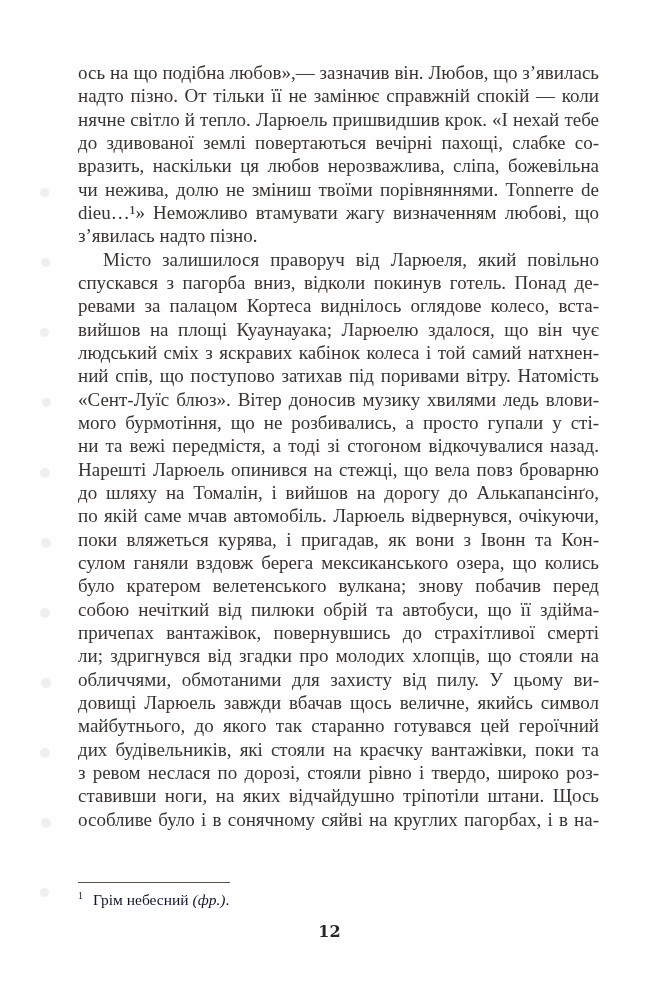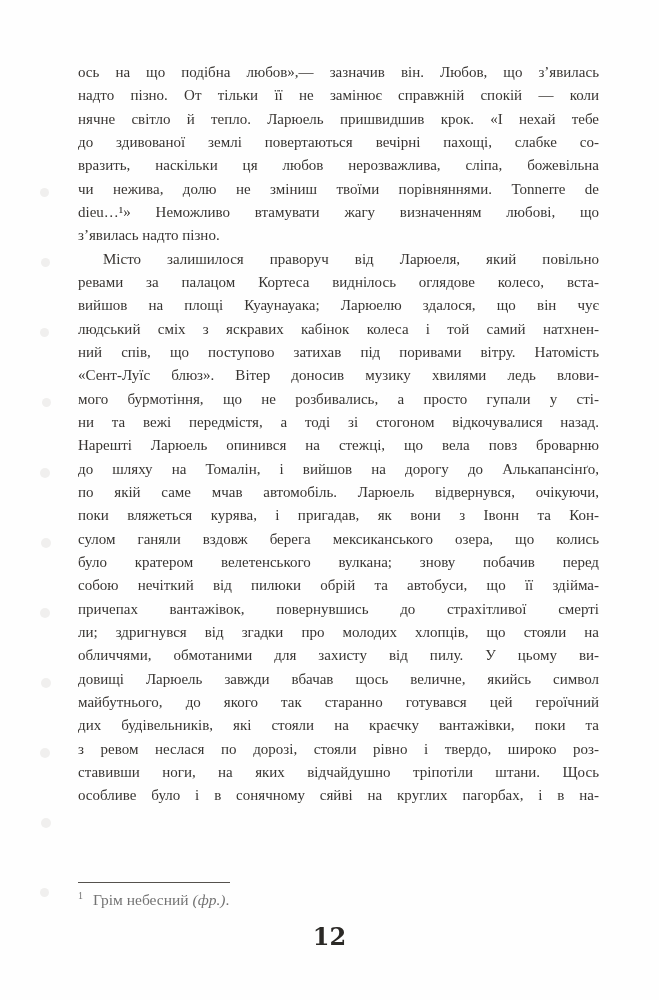--- a/index.html
+++ b/index.html
@@ -18,21 +18,21 @@
   .page {
     position: absolute;
     inset: 0;
     background: #fefefe;
   }
   .text-block {
     position: absolute;
     left: 78px;
     top: 61px;
     width: 521px;
-    font-size: 15px;
+    font-size: 19px;
     line-height: 23.34px;
     text-rendering: optimizeLegibility;
   }
   .line {
     text-align: justify;
     text-align-last: justify;
     -moz-text-align-last: justify;
     height: 23.34px;
     overflow: hidden;
     white-space: normal;
@@ -52,40 +52,40 @@
   }
   .footnote-rule {
     width: 152px;
     height: 1px;
     background: #55514d;
     margin: 0 0 7px 0;
   }
   .footnote-text {
     font-size: 15.5px;
     line-height: 20px;
-    color: #737373;
+    color: #0f172a;
   }
   .footnote-text sup {
     font-size: 10px;
     vertical-align: super;
     line-height: 0;
     margin-right: 10px;
   }
   .footnote-text .lang {
     font-style: italic;
   }
   .page-number {
     position: absolute;
     top: 922px;
     left: 0;
     width: 659px;
     text-align: center;
     font-family: "DejaVu Serif", "Liberation Serif", serif;
     font-weight: bold;
-    font-size: 24px;
+    font-size: 16px;
     color: #2b2926;
   }
   
   .noise {
     position: absolute;
     background: #f0efee;
     border-radius: 50%;
   }
 </style>
 </head>
@@ -101,20 +101,21 @@
       <div class="line">нячне світло й тепло. Ларюель пришвидшив крок. «І нехай тебе</div>
       <div class="line">до здивованої землі повертаються вечірні пахощі, слабке со-</div>
       <div class="line">вразить, наскільки ця любов нерозважлива, сліпа, божевільна</div>
       <div class="line">чи нежива, долю не зміниш твоїми порівняннями. Tonnerre de</div>
       <div class="line">dieu…¹» Неможливо втамувати жагу визначенням любові, що</div>
       <div class="line flush">з’явилась надто пізно.</div>
     </div>
 
     <div>
       <div class="line indent">Місто залишилося праворуч від Ларюеля, який повільно</div>
+      <div class="line">спускався з пагорба вниз, відколи покинув готель. Понад де-</div>
       <div class="line">ревами за палацом Кортеса виднілось оглядове колесо, вста-</div>
       <div class="line">вийшов на площі Куаунауака; Ларюелю здалося, що він чує</div>
       <div class="line">людський сміх з яскравих кабінок колеса і той самий натхнен-</div>
       <div class="line">ний спів, що поступово затихав під поривами вітру. Натомість</div>
       <div class="line">«Сент-Луїс блюз». Вітер доносив музику хвилями ледь влови-</div>
       <div class="line">мого бурмотіння, що не розбивались, а просто гупали у сті-</div>
       <div class="line">ни та вежі передмістя, а тоді зі стогоном відкочувалися назад.</div>
       <div class="line">Нарешті Ларюель опинився на стежці, що вела повз броварню</div>
       <div class="line">до шляху на Томалін, і вийшов на дорогу до Алькапансінґо,</div>
       <div class="line">по якій саме мчав автомобіль. Ларюель відвернувся, очікуючи,</div>

